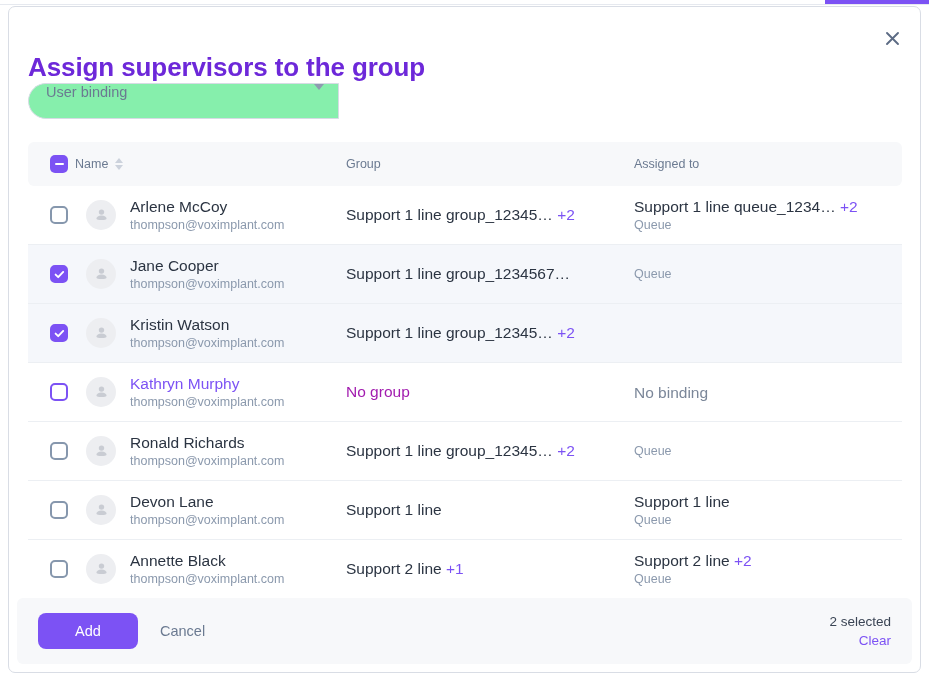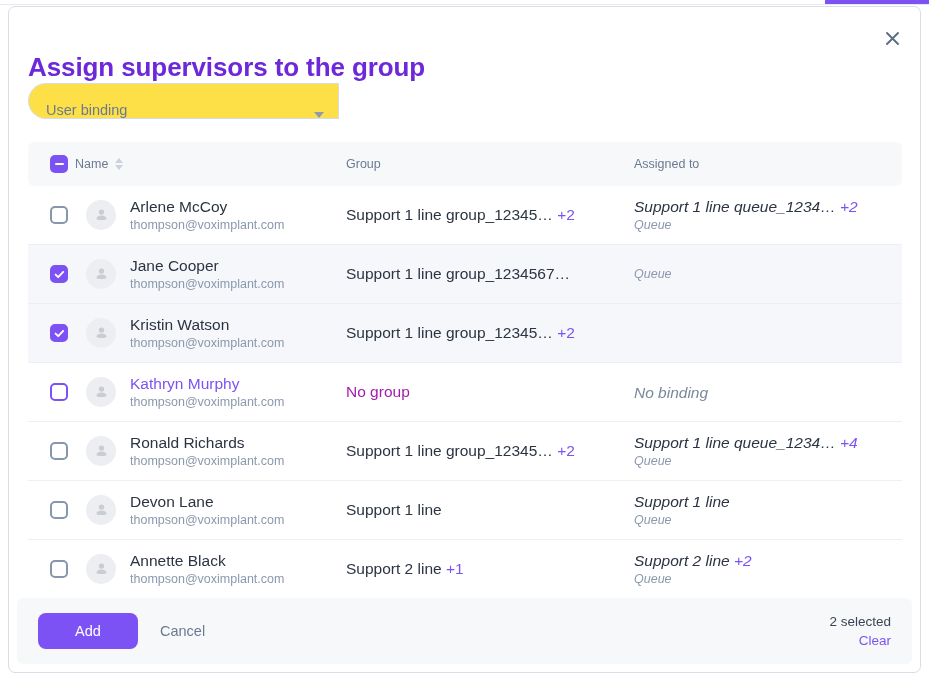--- a/index.html
+++ b/index.html
@@ -69,23 +69,23 @@
     height: 36px;
     display: flex;
     align-items: stretch;
   }
   .binding-select {
     width: 311px;
     height: 36px;
     border: 1px solid #d6dbe4;
     border-radius: 18px 0 0 18px;
     display: flex;
-    align-items: flex-end;
+    align-items: flex-start;
     padding: 0 14px 0 17px;
-    background: #fde047;
+    background: #86efac;
     cursor: pointer;
     position: relative;
   }
   .binding-select .label {
     flex: 1;
     font-size: 14.5px;
     color: #6b7a91;
   }
   .caret {
     width: 0; height: 0;
@@ -244,21 +244,21 @@
     margin-top: 1px;
   }
 
   .cell-group {
     width: 288px;
     font-size: 15.5px;
     color: #2b3442;
   }
   .cell-group.muted { color: #a21caf; }
 
-  .cell-assigned { flex: 1; font-style: italic; }
+  .cell-assigned { flex: 1; }
   .assigned-main {
     font-size: 15.5px;
     color: #2b3442;
     line-height: 19px;
   }
   .assigned-main.muted { color: #7b8799; }
   .assigned-sub {
     font-size: 12.5px;
     color: #8b99ad;
     line-height: 17px;
@@ -451,21 +451,20 @@
                 <path d="M8.5 8.6c-3 0-5.1 1.5-5.1 3.1 0 .9 2.3 1.4 5.1 1.4s5.1-.5 5.1-1.4c0-1.6-2.1-3.1-5.1-3.1z"></path>
               </svg>
             </div>
             <div class="name-block">
               <div class="name">Ronald Richards</div>
               <div class="email">thompson@voximplant.com</div>
             </div>
           </div>
           <div class="cell-group">Support 1 line group_12345… <span class="plus">+2</span></div>
           <div class="cell-assigned">
-            <div class="assigned-main">Support 1 line queue_1234… <span class="plus">+4</span></div>
             <div class="assigned-sub">Queue</div>
           </div>
         </div>
         <div class="row">
           <div class="cell-name">
             <div class="cb unchecked"></div>
             <div class="avatar">
               <svg width="17" height="17" viewBox="0 0 17 17" fill="currentColor">
                 <circle cx="8.5" cy="5.1" r="2.7"></circle>
                 <path d="M8.5 8.6c-3 0-5.1 1.5-5.1 3.1 0 .9 2.3 1.4 5.1 1.4s5.1-.5 5.1-1.4c0-1.6-2.1-3.1-5.1-3.1z"></path>

